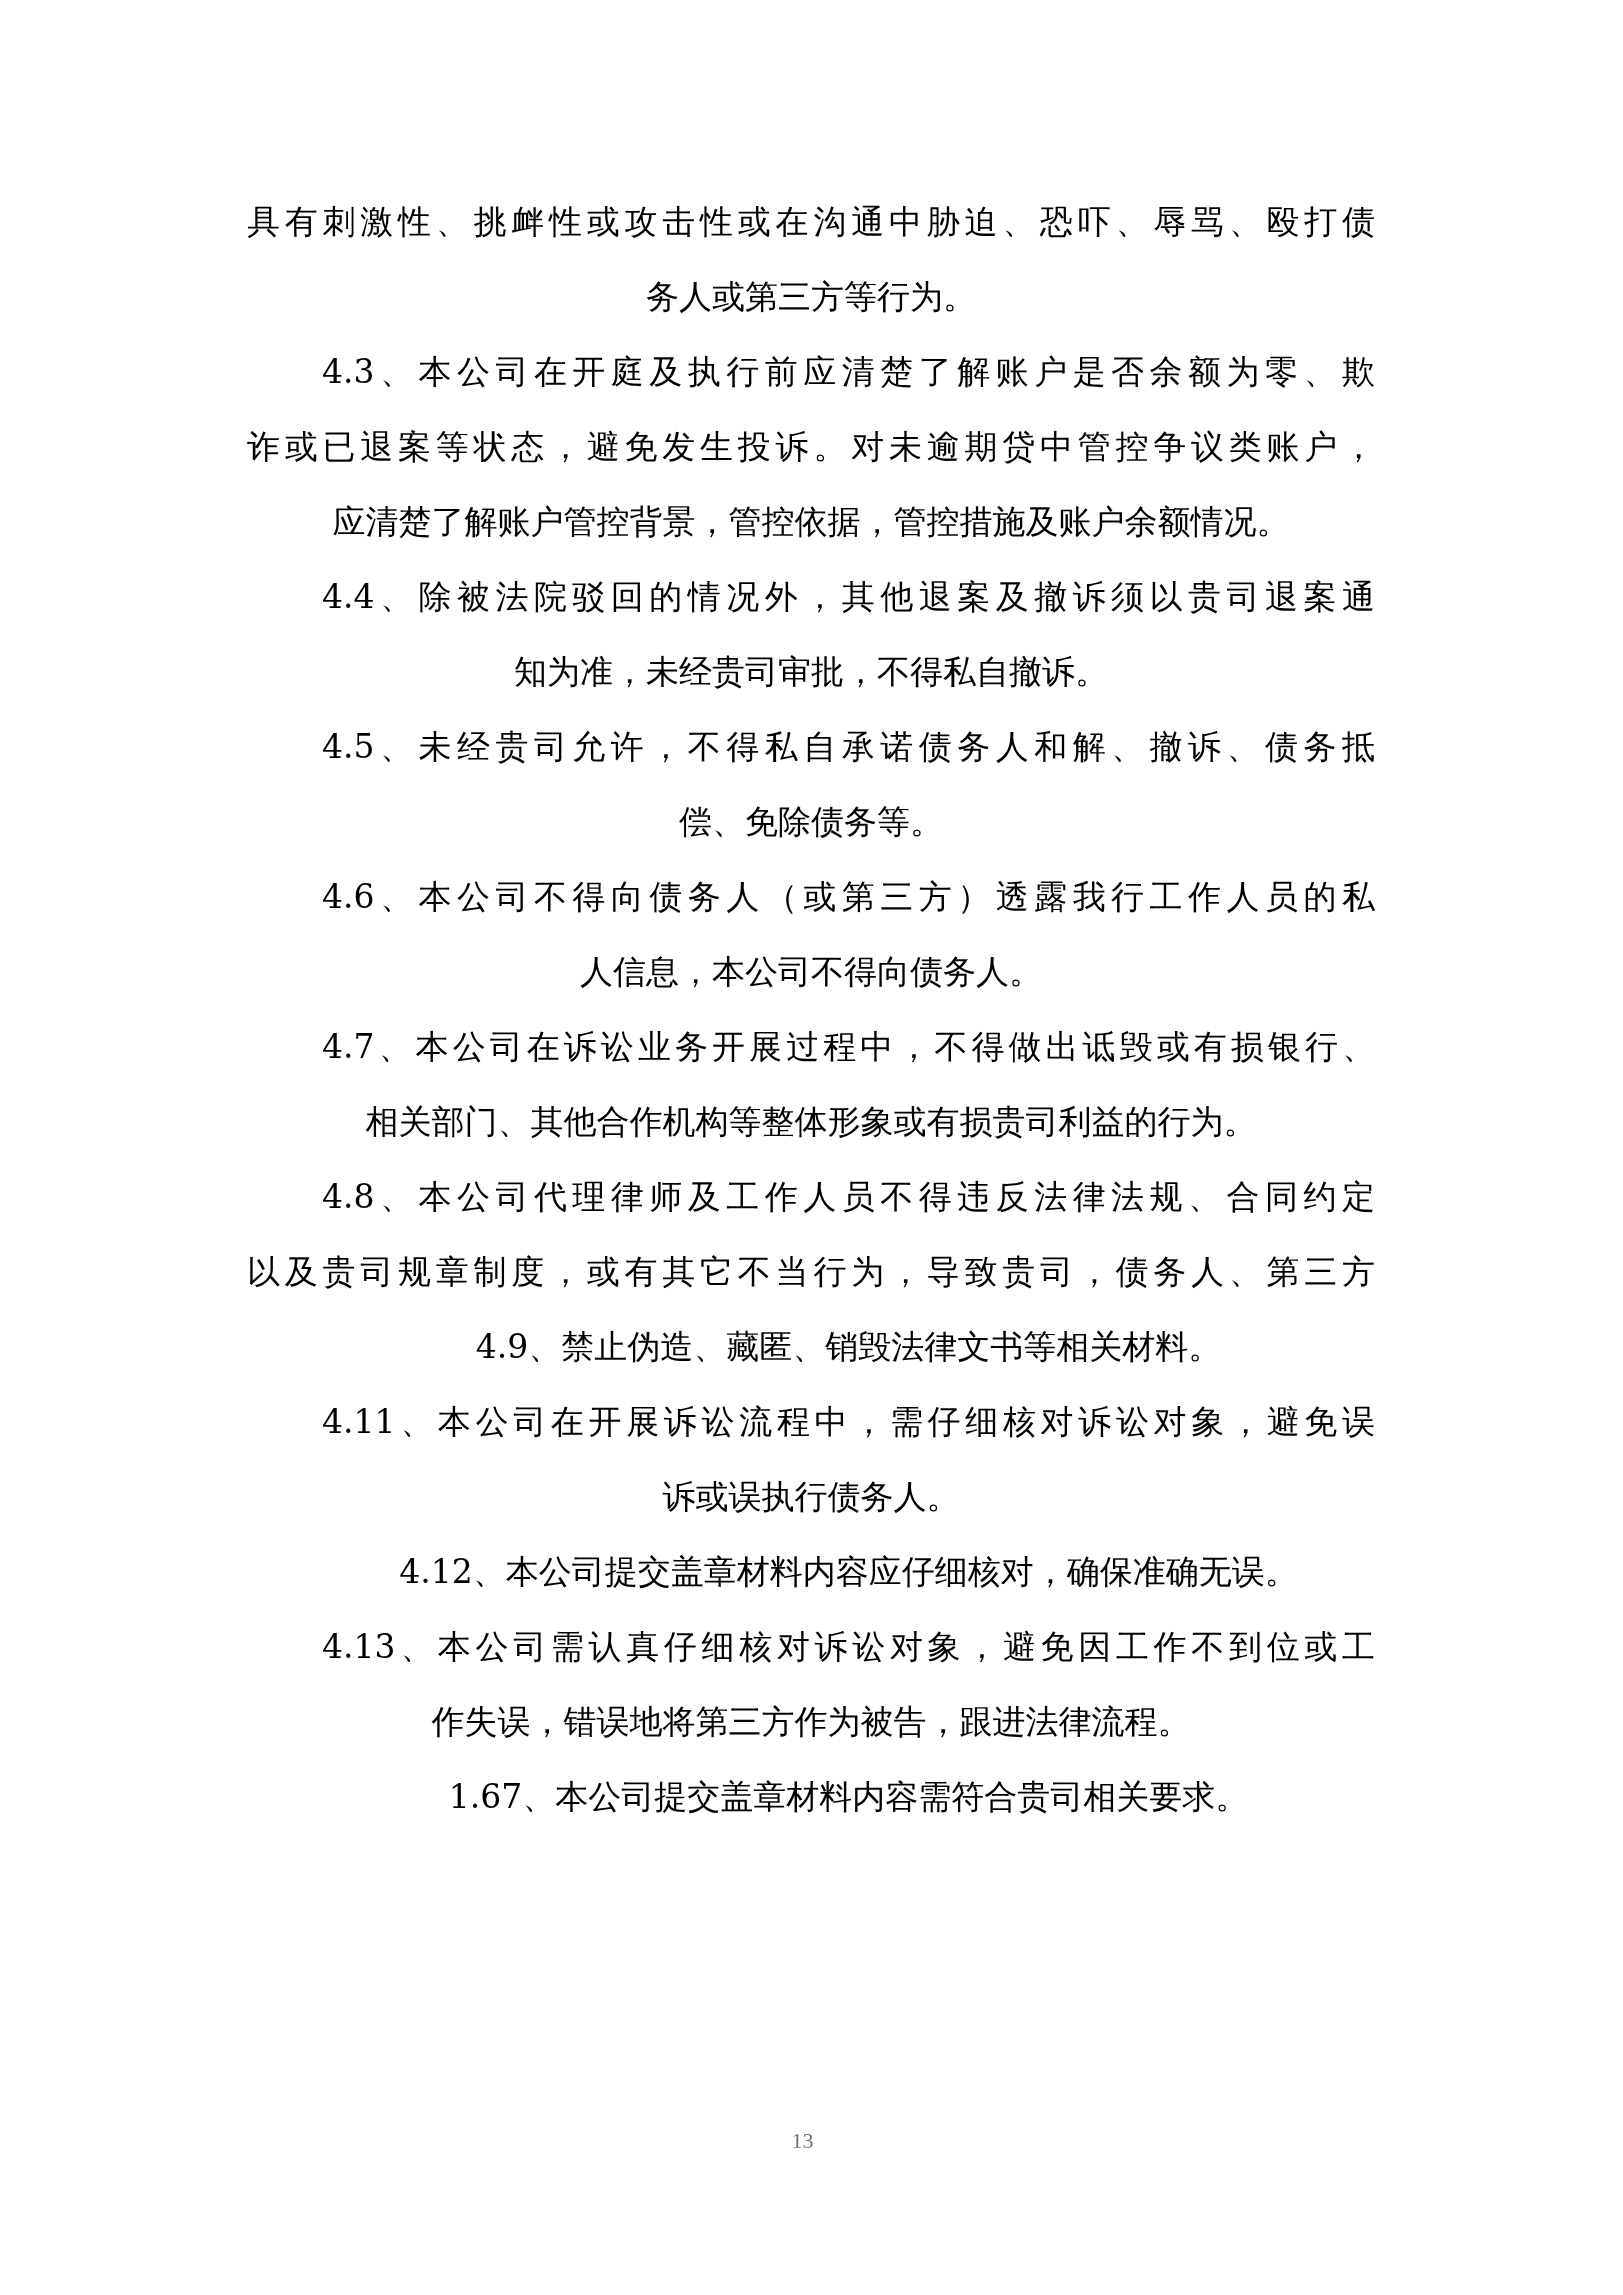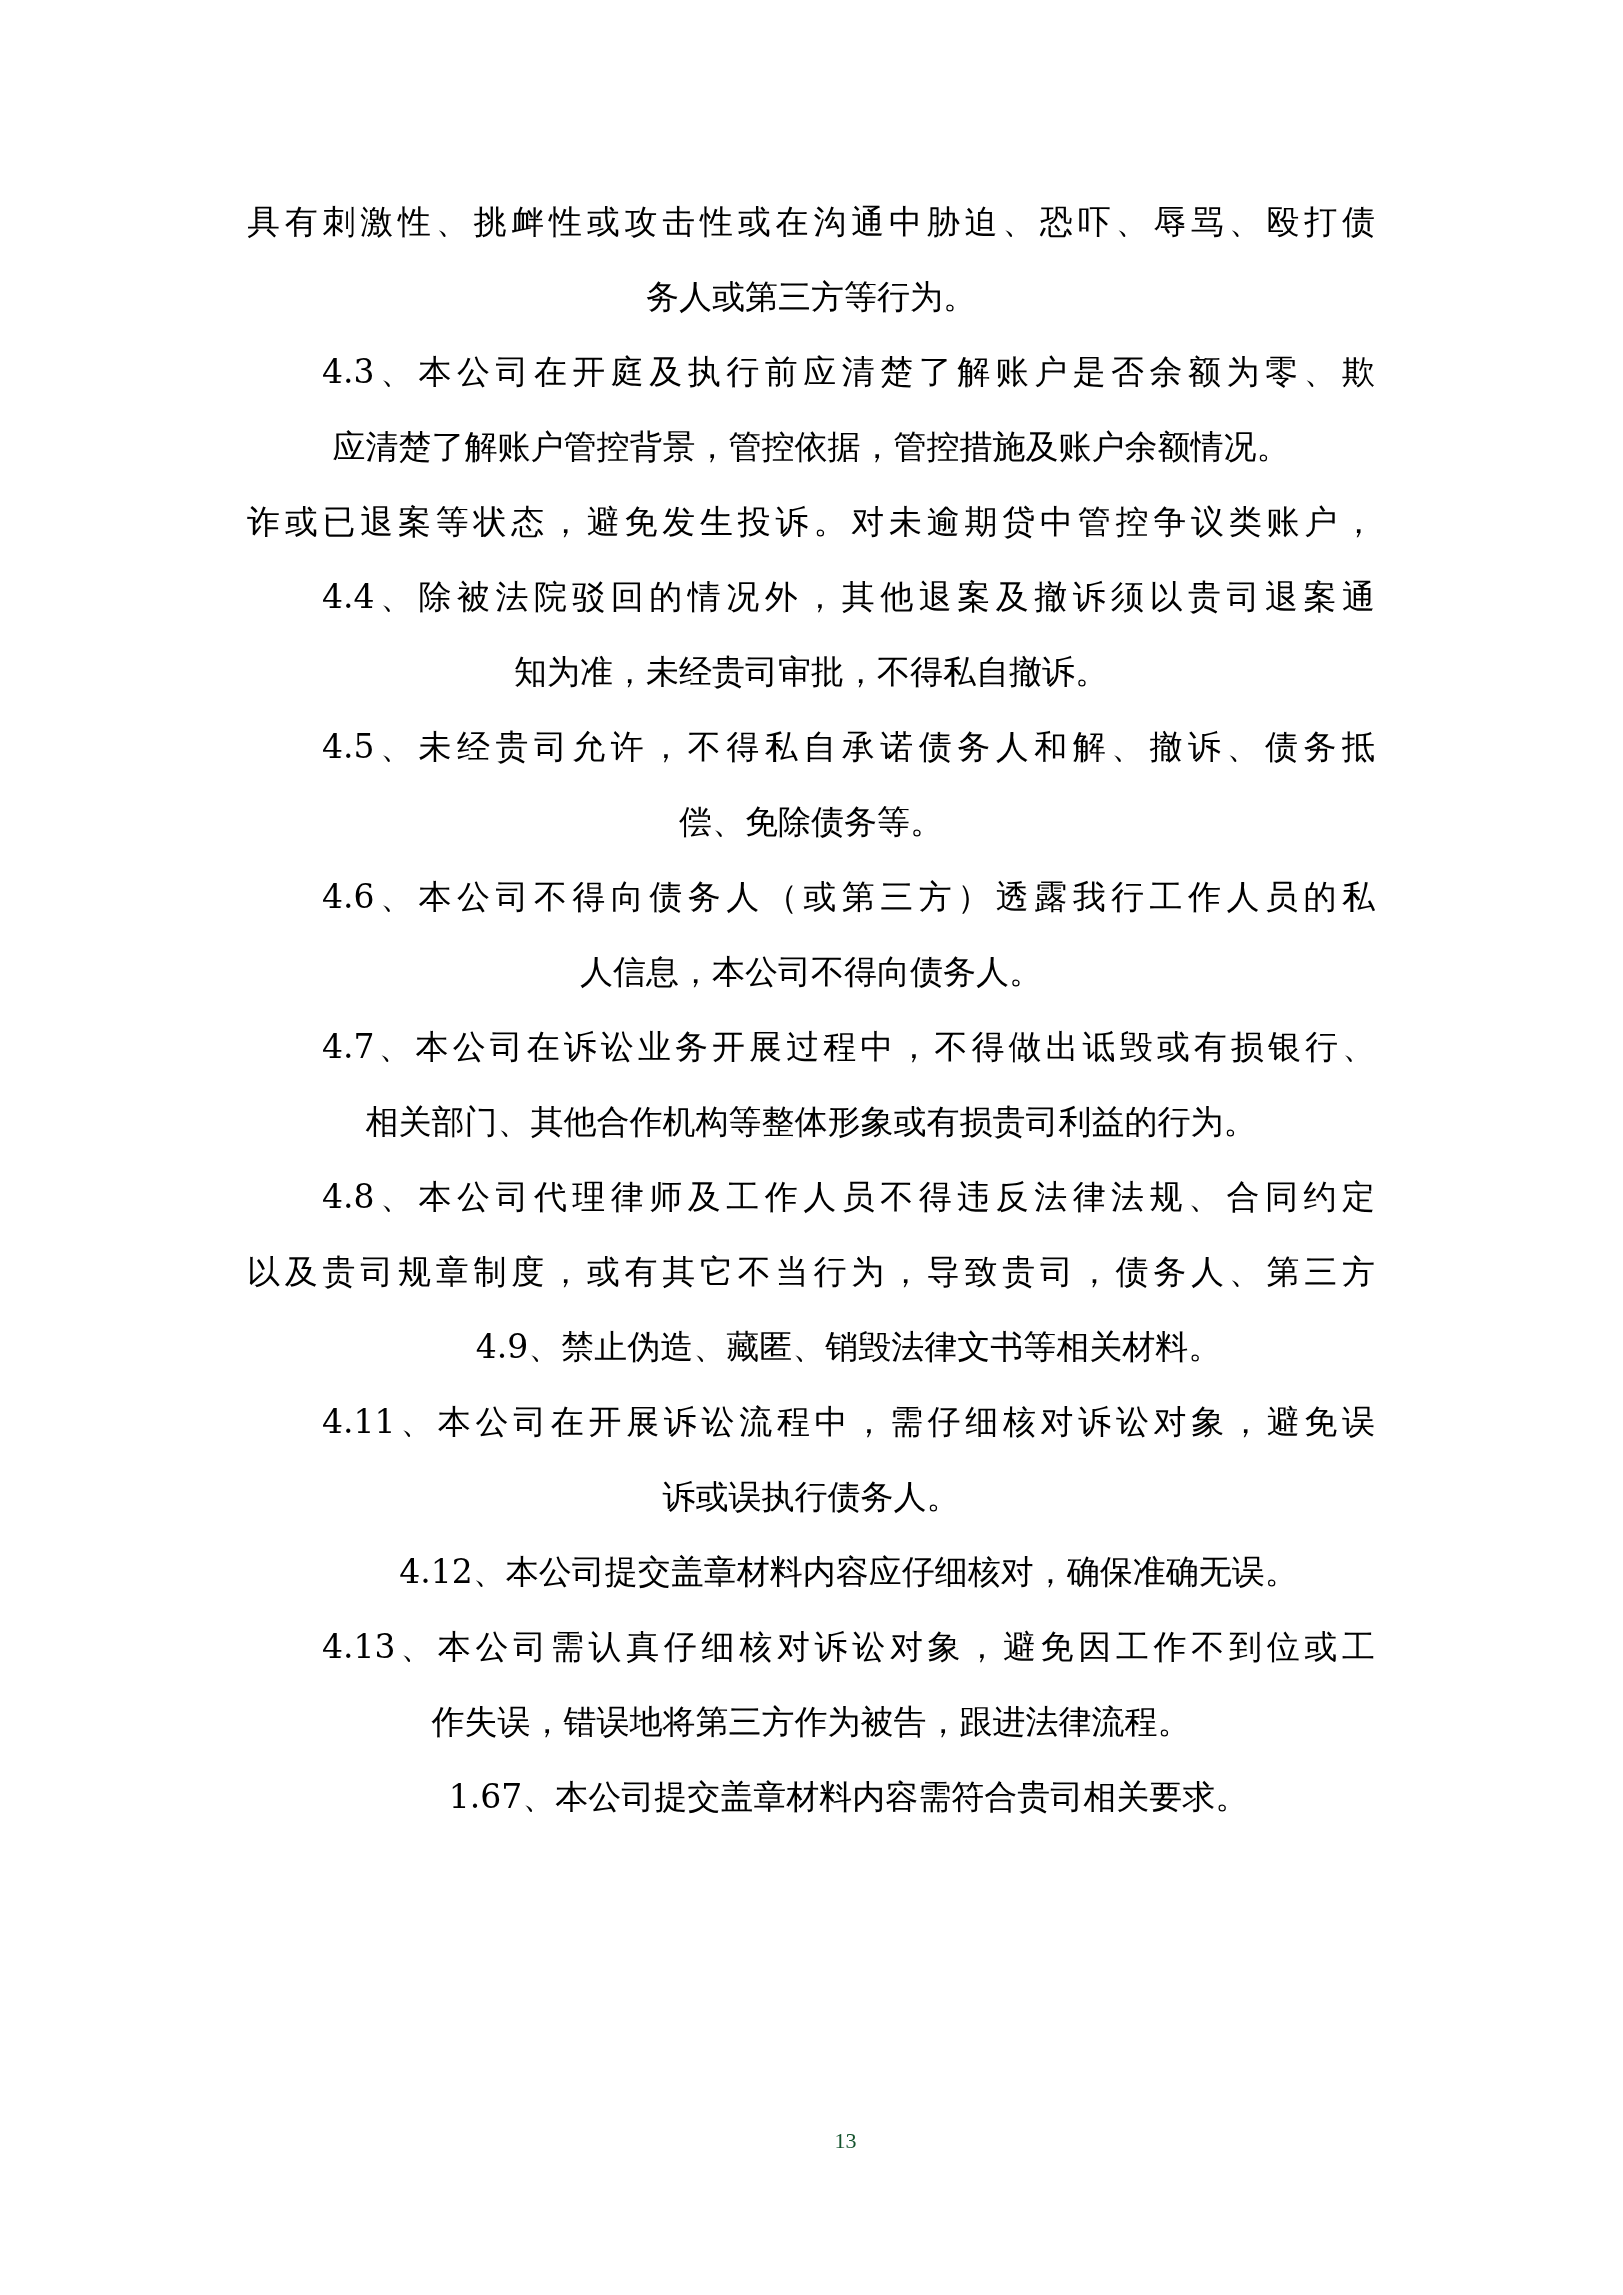--- a/index.html
+++ b/index.html
@@ -46,45 +46,45 @@
       text-align-last: justify;
     }
     .line.last {
       text-align: center;
     }
     .line.indent {
       padding-left: 75px;
     }
     .page-number {
       position: absolute;
-      left: 816px;
+      left: 773px;
       top: 2126px;
       width: 59px;
       text-align: center;
       font-family: "Liberation Serif", "DejaVu Serif", serif;
       font-size: 22px;
       line-height: 29px;
-      color: #14532d;
+      color: #737373;
     }
   </style>
 </head>
 <body>
 
 <div class="page">
   <div class="text-block">
 
     <p class="para">
       <span class="line full">具有刺激性、挑衅性或攻击性或在沟通中胁迫、恐吓、辱骂、殴打债</span>
       <span class="line last">务人或第三方等行为。</span>
     </p>
 
     <p class="para">
       <span class="line full indent">4.3、本公司在开庭及执行前应清楚了解账户是否余额为零、欺</span>
+      <span class="line full">诈或已退案等状态，避免发生投诉。对未逾期贷中管控争议类账户，</span>
       <span class="line last">应清楚了解账户管控背景，管控依据，管控措施及账户余额情况。</span>
-      <span class="line full">诈或已退案等状态，避免发生投诉。对未逾期贷中管控争议类账户，</span>
     </p>
 
     <p class="para">
       <span class="line full indent">4.4、除被法院驳回的情况外，其他退案及撤诉须以贵司退案通</span>
       <span class="line last">知为准，未经贵司审批，不得私自撤诉。</span>
     </p>
 
     <p class="para">
       <span class="line full indent">4.5、未经贵司允许，不得私自承诺债务人和解、撤诉、债务抵</span>
       <span class="line last">偿、免除债务等。</span>

